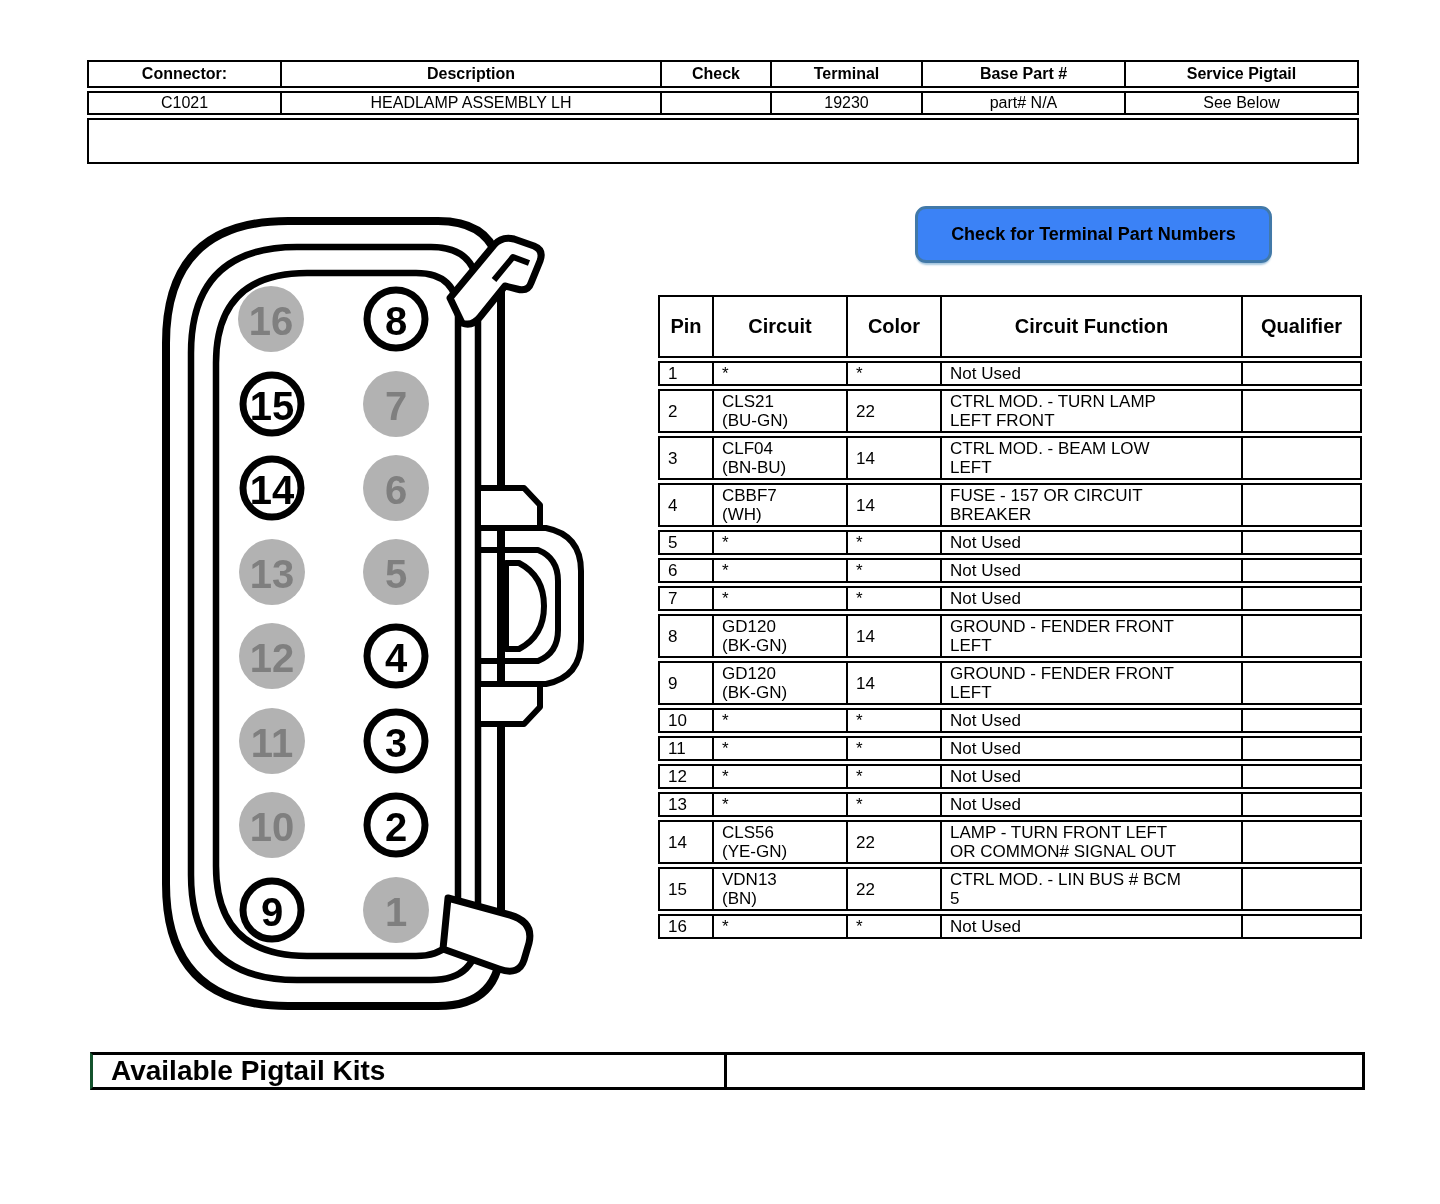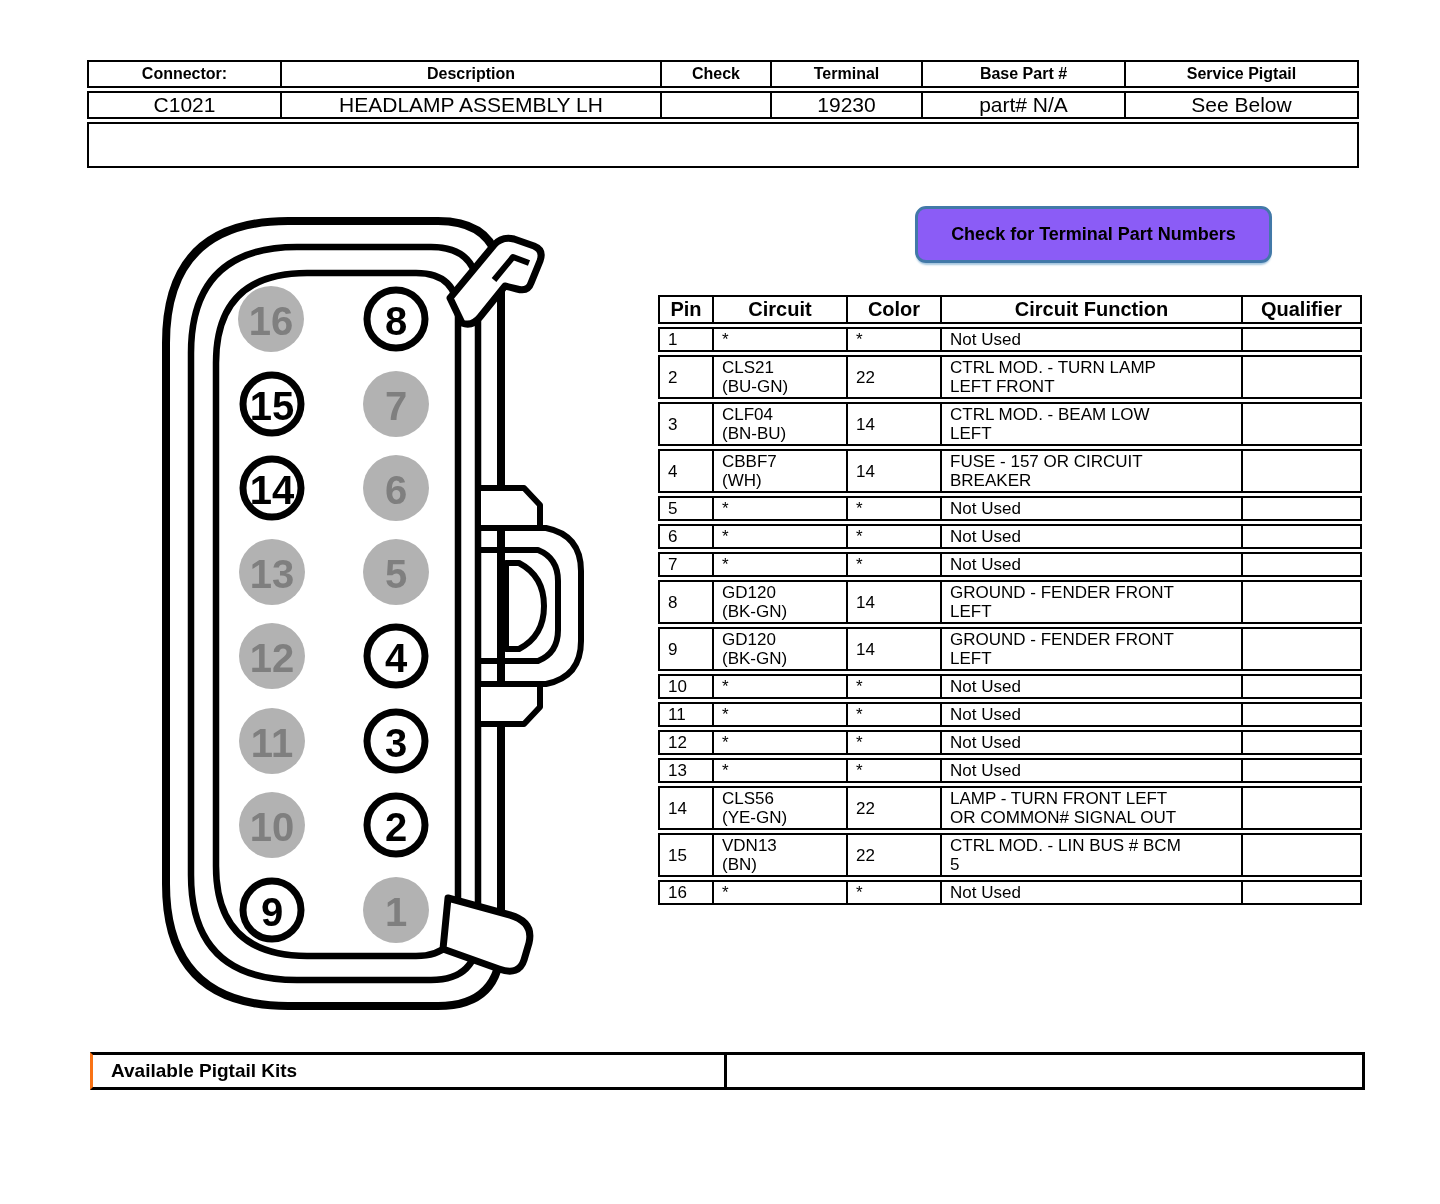--- a/index.html
+++ b/index.html
@@ -20,61 +20,61 @@
     border: 2px solid #000;
     border-left: 0;
     overflow: hidden;
     background: #fff;
   }
   th:first-child, td:first-child { border-left: 2px solid #000; }
 
   
   .top-table { left: 87px; top: 57px; width: 1272px; }
   .top-table th { font-size: 16px; font-weight: bold; height: 28px; padding: 1px 4px; text-align: center; }
-  .top-table td { font-size: 21px; height: 24px; padding: 0 4px; text-align: center; }
+  .top-table td { font-size: 16px; height: 24px; padding: 0 4px; text-align: center; }
   .top-table .blank-row td { height: 46px; }
 
   
   .btn {
     left: 915px; top: 206px; width: 351px; height: 51px;
-    background: #8b5cf6;
+    background: #3b82f6;
     border: 3px solid #4279a8;
     border-radius: 11px;
     box-shadow: 0 3px 2px -1px #a5c6df;
     display: flex; align-items: center; justify-content: center;
     font-size: 18px; font-weight: bold;
     cursor: pointer;
   }
 
   
   .pin-table { left: 658px; top: 292px; width: 704px; }
-  .pin-table th { font-size: 20px; font-weight: bold; height: 27px; padding: 1px 4px; text-align: center; }
+  .pin-table th { font-size: 20px; font-weight: bold; height: 27px; padding: 18px 4px; text-align: center; }
   .pin-table td {
     font-size: 17px; line-height: 19px;
     padding: 1px 8px;
     text-align: left; vertical-align: middle;
     white-space: pre-line;
   }
 
   
   .connector { left: 130px; top: 190px; width: 470px; height: 850px; }
   .connector path { stroke: #000; stroke-linejoin: round; }
   .connector text {
     font-family: "Liberation Sans", sans-serif;
     font-weight: bold; font-size: 40px;
     text-anchor: middle;
   }
 
   
   .bottom-table { left: 90px; top: 1052px; width: 1275px; border-spacing: 0; }
   .bottom-table td { border-width: 3px; border-left: 0; height: 38px; }
   .bottom-table td:first-child {
-    border-left: 3px solid #f97316;
+    border-left: 3px solid #14532d;
     width: 637px;
-    font-size: 19px; font-weight: bold;
+    font-size: 28px; font-weight: bold;
     padding: 0 0 0 18px;
   }
 </style>
 </head>
 <body>
 
 <table class="abs top-table">
   <colgroup>
     <col style="width:195px">
       <col style="width:380px">

